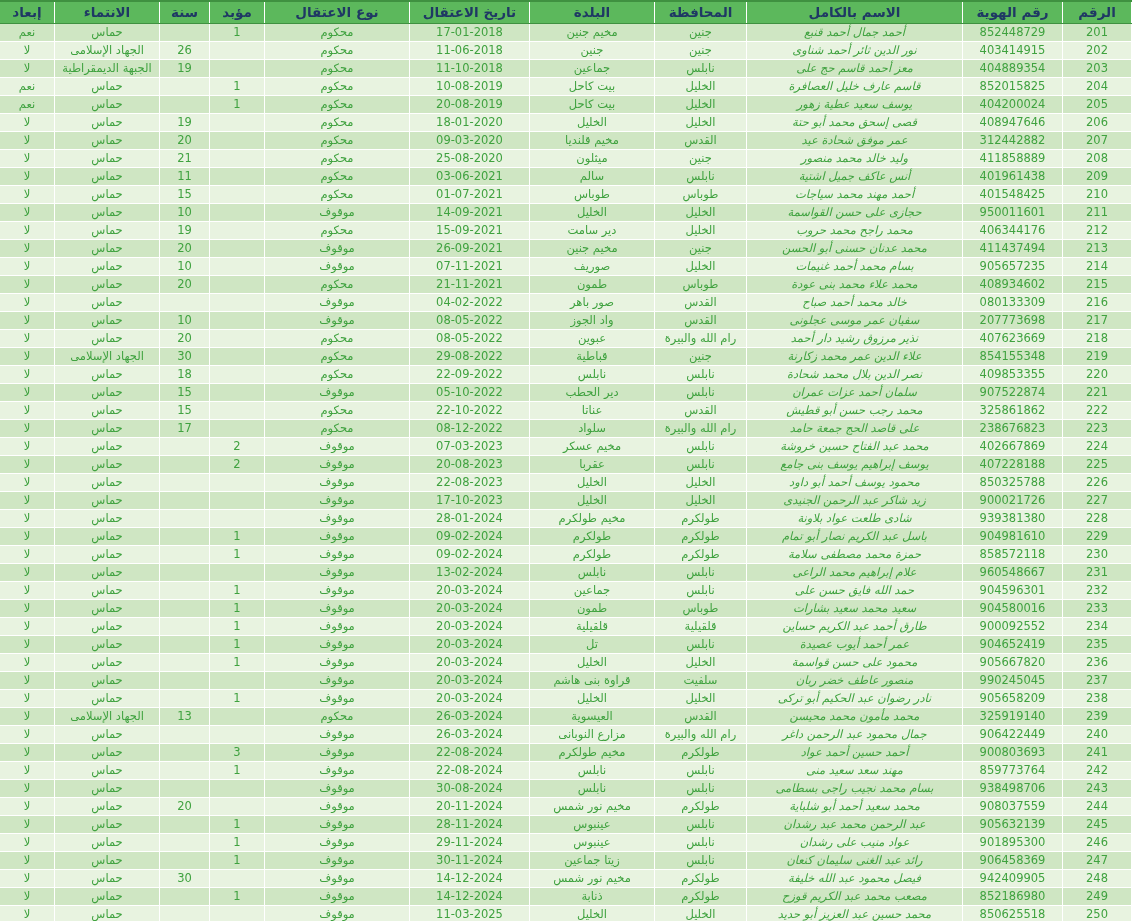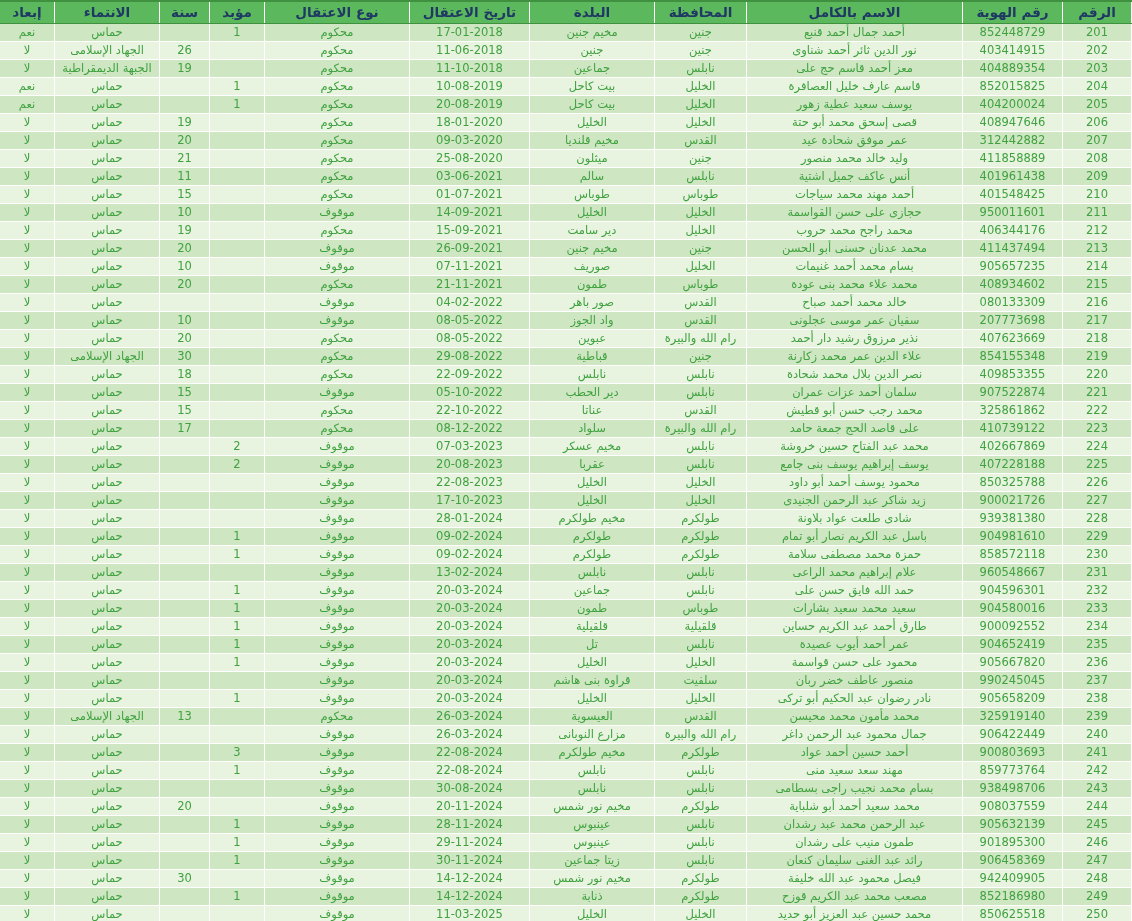--- a/index.html
+++ b/index.html
@@ -49,21 +49,21 @@
     color: #3fa23f;
     font-size: 11.5px;
     line-height: 17px;
   }
   tbody tr:nth-child(odd) td  { background: #cfe6c3; }
   tbody tr:nth-child(even) td { background: #e8f3e0; }
   td.col-arrest_date, td.col-id_number, td.col-serial {
     direction: ltr;
     font-size: 12.5px;
   }
-  td.col-full_name { font-size: 12px; }
+  td.col-full_name { font-size: 12px; font-style: italic; }
 </style>
 </head>
 <body>
 
 <div class="sheet">
   <table class="grid">
     <colgroup>
         <col style="width: 69px;">
         <col style="width: 100px;">
         <col style="width: 216px;">
@@ -373,21 +373,21 @@
           <td class="col-town">عناتا</td>
           <td class="col-arrest_date">22-10-2022</td>
           <td class="col-arrest_type">محكوم</td>
           <td class="col-life_sentences"></td>
           <td class="col-years">15</td>
           <td class="col-affiliation">حماس</td>
           <td class="col-deportation">لا</td>
         </tr>
         <tr>
           <td class="col-serial">223</td>
-          <td class="col-id_number">410739122</td>
+          <td class="col-id_number">238676823</td>
           <td class="col-full_name">على قاصد الحج جمعة حامد</td>
           <td class="col-governorate">رام الله والبيرة</td>
           <td class="col-town">سلواد</td>
           <td class="col-arrest_date">08-12-2022</td>
           <td class="col-arrest_type">محكوم</td>
           <td class="col-life_sentences"></td>
           <td class="col-years">17</td>
           <td class="col-affiliation">حماس</td>
           <td class="col-deportation">لا</td>
         </tr>
@@ -673,21 +673,21 @@
           <td class="col-arrest_date">28-11-2024</td>
           <td class="col-arrest_type">موقوف</td>
           <td class="col-life_sentences">1</td>
           <td class="col-years"></td>
           <td class="col-affiliation">حماس</td>
           <td class="col-deportation">لا</td>
         </tr>
         <tr>
           <td class="col-serial">246</td>
           <td class="col-id_number">901895300</td>
-          <td class="col-full_name">طمون منيب على رشدان</td>
+          <td class="col-full_name">عواد منيب على رشدان</td>
           <td class="col-governorate">نابلس</td>
           <td class="col-town">عينبوس</td>
           <td class="col-arrest_date">29-11-2024</td>
           <td class="col-arrest_type">موقوف</td>
           <td class="col-life_sentences">1</td>
           <td class="col-years"></td>
           <td class="col-affiliation">حماس</td>
           <td class="col-deportation">لا</td>
         </tr>
         <tr>

